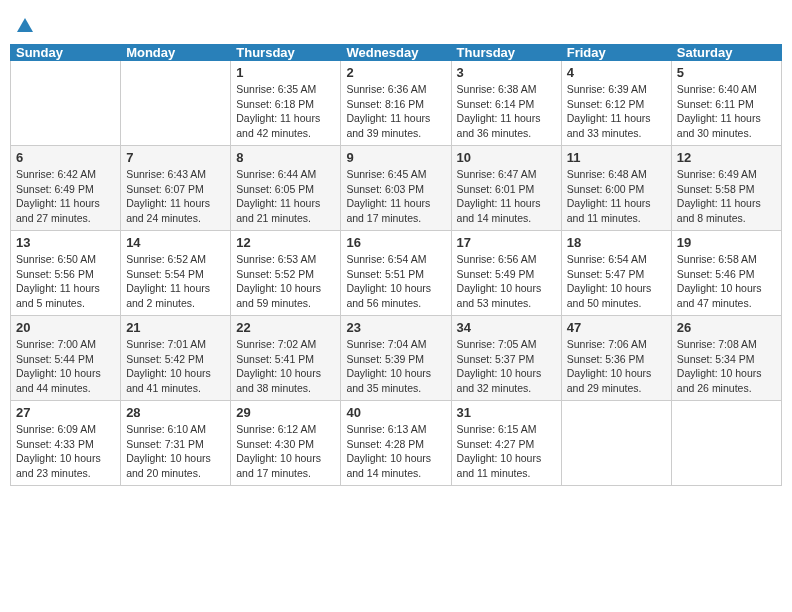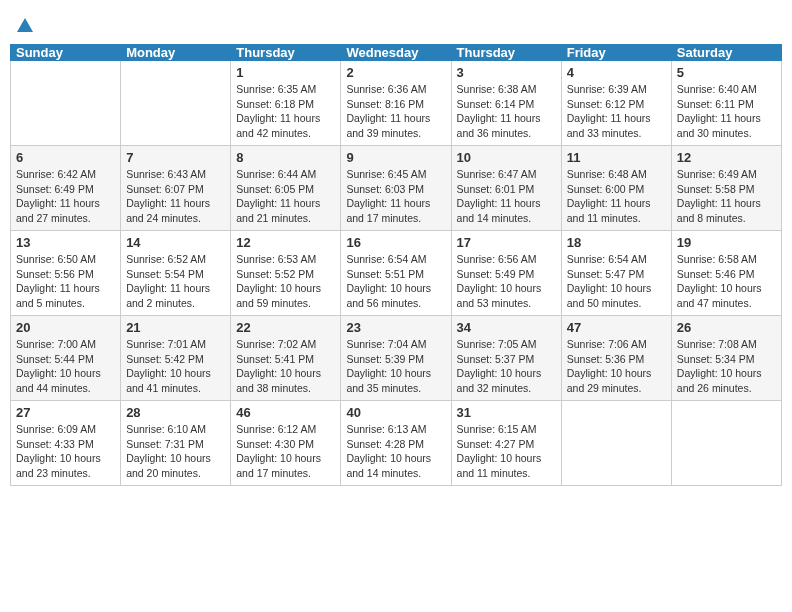--- a/index.html
+++ b/index.html
@@ -295,21 +295,21 @@
 Sunset: 4:33 PM
 Daylight: 10 hours and 23 minutes.</div>
         </td>
         <td>
           <span class="day-number">28</span>
           <div class="day-info">Sunrise: 6:10 AM
 Sunset: 7:31 PM
 Daylight: 10 hours and 20 minutes.</div>
         </td>
         <td>
-          <span class="day-number">46</span>
+          <span class="day-number">29</span>
           <div class="day-info">Sunrise: 6:12 AM
 Sunset: 4:30 PM
 Daylight: 10 hours and 17 minutes.</div>
         </td>
         <td>
           <span class="day-number">40</span>
           <div class="day-info">Sunrise: 6:13 AM
 Sunset: 4:28 PM
 Daylight: 10 hours and 14 minutes.</div>
         </td>

